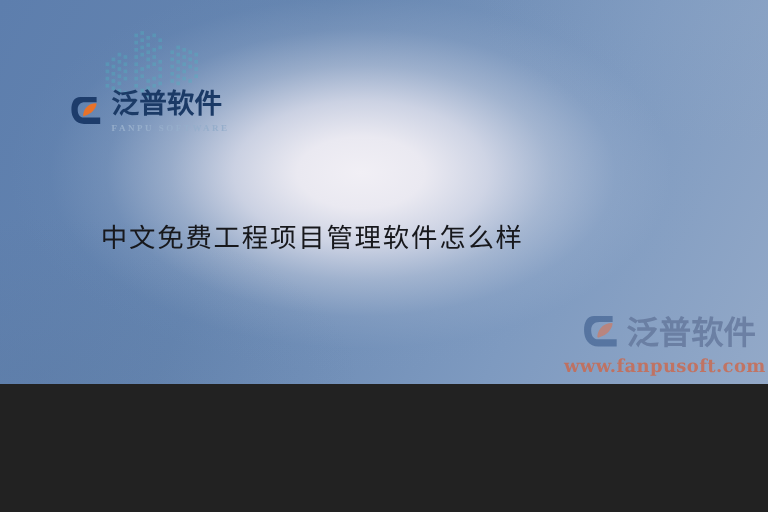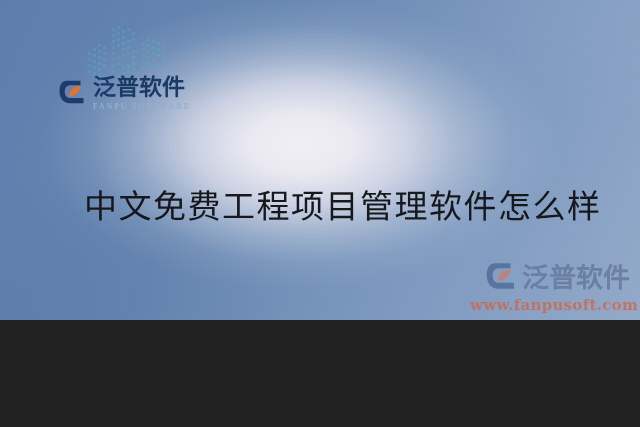--- a/index.html
+++ b/index.html
@@ -93,21 +93,21 @@
     letter-spacing: 2.1px;
     white-space: nowrap;
   }
 
   
   .headline {
     position: absolute;
     left: 84px;
     top: 186px;
     font-family: "DejaVu Serif", "Liberation Serif", serif;
-    font-size: 33px;
+    font-size: 22px;
     font-weight: 400;
     color: #17181c;
     letter-spacing: 1.5px;
     white-space: nowrap;
     line-height: 1.25;
   }
 
   
   .watermark {
     position: absolute;

